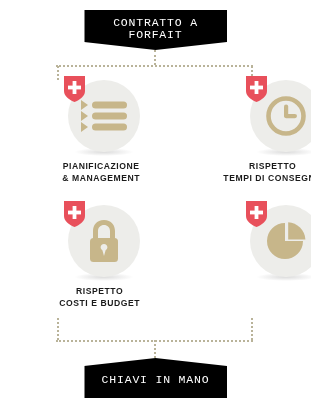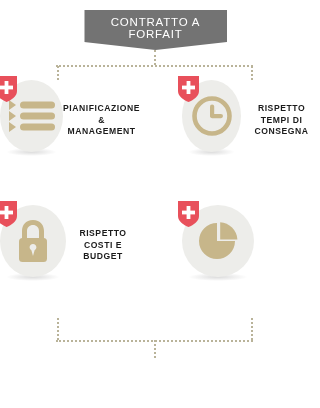--- a/index.html
+++ b/index.html
@@ -21,30 +21,31 @@
     inset: 0;
   }
 
   
   .banner {
     position: absolute;
     left: 50%;
     transform: translateX(-50%);
     width: 143px;
     height: 40px;
-    background: #737373;
+    background: #000000;
     color: #ffffff;
     display: flex;
     align-items: center;
     justify-content: center;
     letter-spacing: 0.8px;
     font-size: 11.5px;
     font-weight: 400;
     text-align: center;
     line-height: 1;
+    font-family: Liberation Mono, monospace;
   }
   .banner-top {
     top: 10px;
     clip-path: polygon(0% 0%, 100% 0%, 100% 80%, 50% 100%, 0% 80%);
   }
   .banner-bottom {
     top: 358px;
     clip-path: polygon(50% 0%, 100% 20%, 100% 100%, 0% 100%, 0% 20%);
   }
   .banner-label {
@@ -84,22 +85,22 @@
   
   .c-bot-bus    { left: 56px;  top: 340px; width: 197px; }
   
   .c-bot-stem   { left: 154px; top: 340px; height: 18px; }
 
   
   .cell {
     position: absolute;
     width: 140px;
     display: flex;
-    flex-direction: row;
-    align-items: center;
+    flex-direction: column;
+    align-items: flex-end;
   }
   .cell-tl { left: 0px;   top: 80px; }
   .cell-tr { left: 182px; top: 80px; }
   .cell-bl { left: 0px;   top: 205px; }
   .cell-br { left: 182px; top: 205px; }
 
   .circle-wrap {
     position: relative;
     width: 72px;
     height: 72px;
@@ -254,14 +255,17 @@
         </svg>
       </div>
     </div>
   </div>
 
   <div class="conn conn-v c-bot-l"></div>
   <div class="conn conn-v c-bot-r"></div>
   <div class="conn conn-h c-bot-bus"></div>
   <div class="conn conn-v c-bot-stem"></div>
 
+  <div class="banner banner-bottom">
+    <span class="banner-label">CHIAVI IN MANO</span>
+  </div>
 
 </div>
 
 </body></html>

